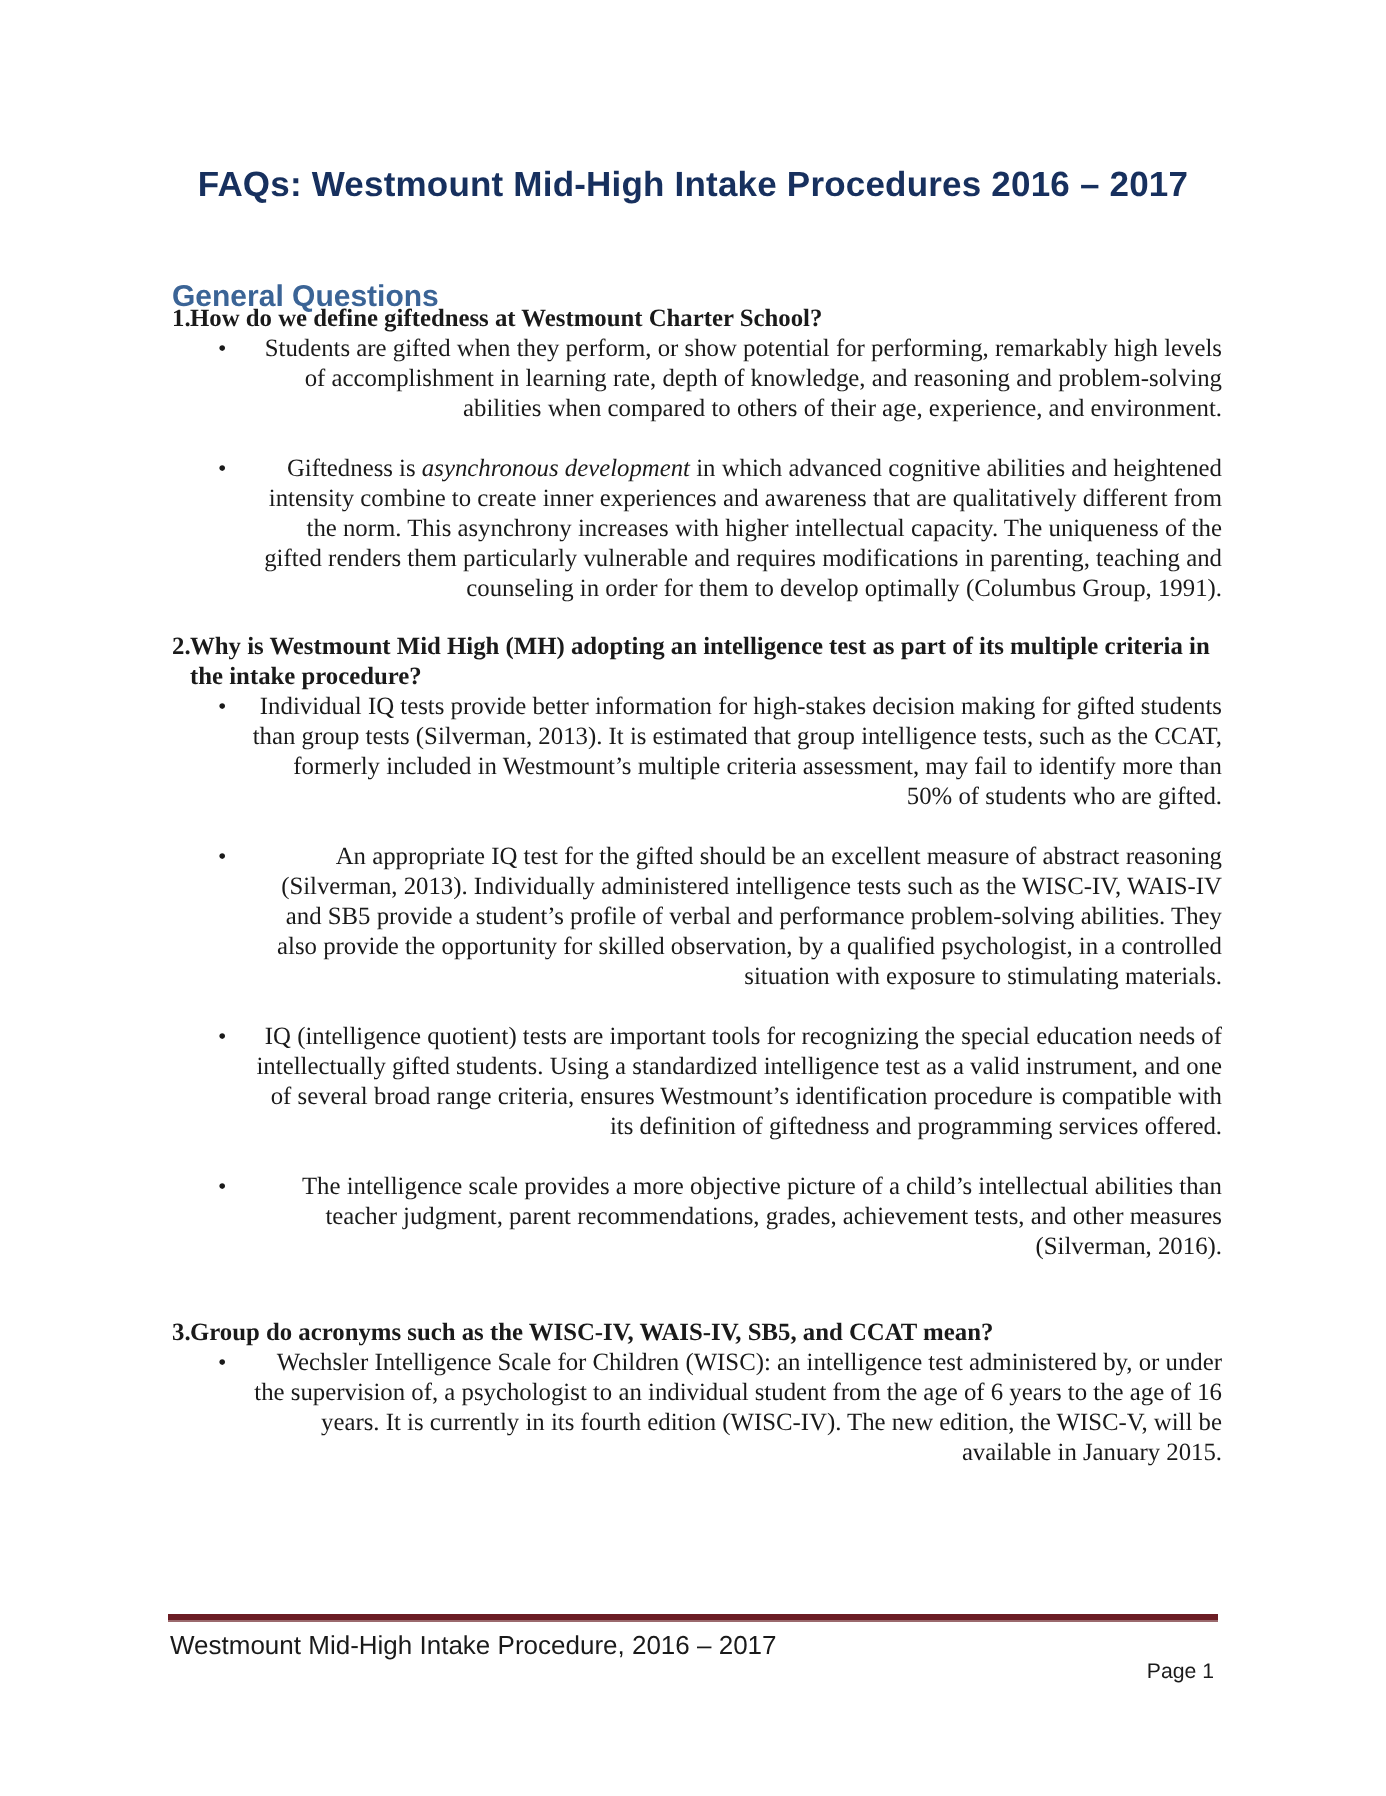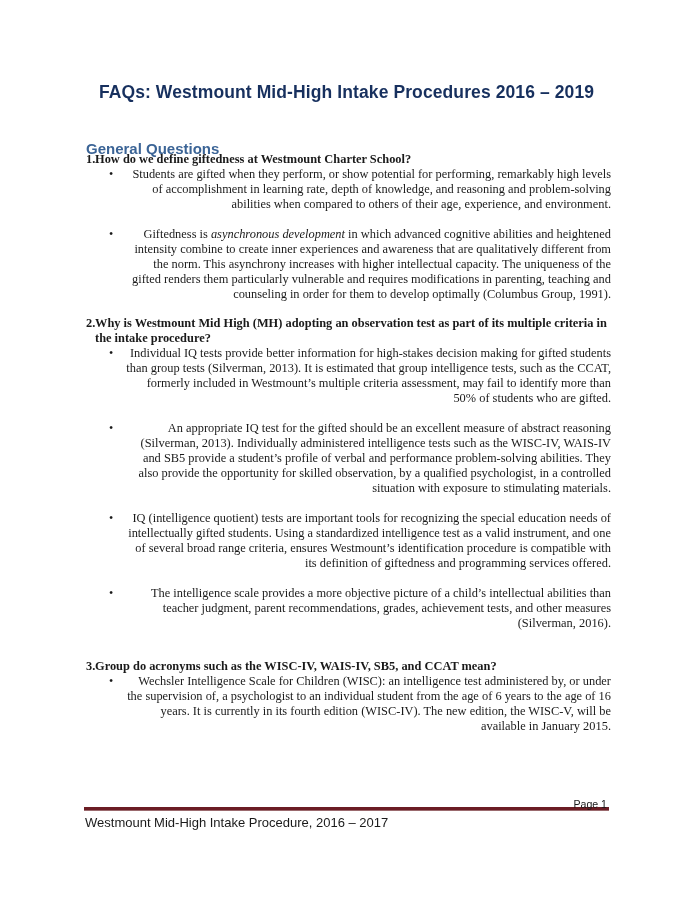--- a/index.html
+++ b/index.html
@@ -35,52 +35,52 @@
   }
   .footer-rule {
     position: absolute; left: 84px; top: 807px; width: 525px; height: 3px;
     background: #6b1d24; border-bottom: 1px solid #9b6a6e;
   }
   .footer-text {
     position: absolute; left: 85px; top: 815px;
     font-family: "Liberation Sans", "DejaVu Sans", sans-serif; font-size: 13px; color: #1a1a1a;
   }
   .page-num {
-    position: absolute; right: 86px; top: 798px;
+    position: absolute; right: 86px; top: 830px;
     font-family: "Liberation Sans", "DejaVu Sans", sans-serif; font-size: 10.6px; color: #1a1a1a;
   }
   em { font-style: italic; }
 </style>
 </head>
 <body>
 
 <div class="page">
 
-  <div class="title">FAQs: Westmount Mid-High Intake Procedures 2016 – 2019</div>
+  <div class="title">FAQs: Westmount Mid-High Intake Procedures 2016 – 2017</div>
 
   <div class="section-heading">General Questions</div>
 
   <div class="content">
 
     <div class="q" style="margin-top:0;">
       <span class="q-num">1.</span>
       <div class="q-text">How do we define giftedness at Westmount Charter School?</div>
     </div>
     <div class="bullet" style="margin-top:0;">
       <span class="bullet-dot">•</span>
       <div class="bullet-text">Students are gifted when they perform, or show potential for performing, remarkably high levels of accomplishment in learning rate, depth of knowledge, and reasoning and problem-solving abilities when compared to others of their age, experience, and environment.</div>
     </div>
     <div class="bullet" style="margin-top:15px;">
       <span class="bullet-dot">•</span>
       <div class="bullet-text"><span>Giftedness is </span><em>asynchronous development</em><span> in which advanced cognitive abilities and heightened intensity combine to create inner experiences and awareness that are qualitatively different from the norm. This asynchrony increases with higher intellectual capacity. The uniqueness of the gifted renders them particularly vulnerable and requires modifications in parenting, teaching and counseling in order for them to develop optimally (Columbus Group, 1991).</span></div>
     </div>
 
     <div class="q" style="margin-top:14px;">
       <span class="q-num">2.</span>
-      <div class="q-text">Why is Westmount Mid High (MH) adopting an observation test as part of its multiple criteria in the intake procedure?</div>
+      <div class="q-text">Why is Westmount Mid High (MH) adopting an intelligence test as part of its multiple criteria in the intake procedure?</div>
     </div>
     <div class="bullet" style="margin-top:0;">
       <span class="bullet-dot">•</span>
       <div class="bullet-text">Individual IQ tests provide better information for high-stakes decision making for gifted students than group tests (Silverman, 2013).  It is estimated that group intelligence tests, such as the CCAT, formerly included in Westmount’s multiple criteria assessment, may fail to identify more than 50% of students who are gifted.</div>
     </div>
     <div class="bullet" style="margin-top:15px;">
       <span class="bullet-dot">•</span>
       <div class="bullet-text">An appropriate IQ test for the gifted should be an excellent measure of abstract reasoning (Silverman, 2013).  Individually administered intelligence tests such as the WISC-IV, WAIS-IV and SB5 provide a student’s profile of verbal and performance problem-solving abilities. They also provide the opportunity for skilled observation, by a qualified psychologist, in a controlled situation with exposure to stimulating materials.</div>
     </div>
     <div class="bullet" style="margin-top:15px;">

